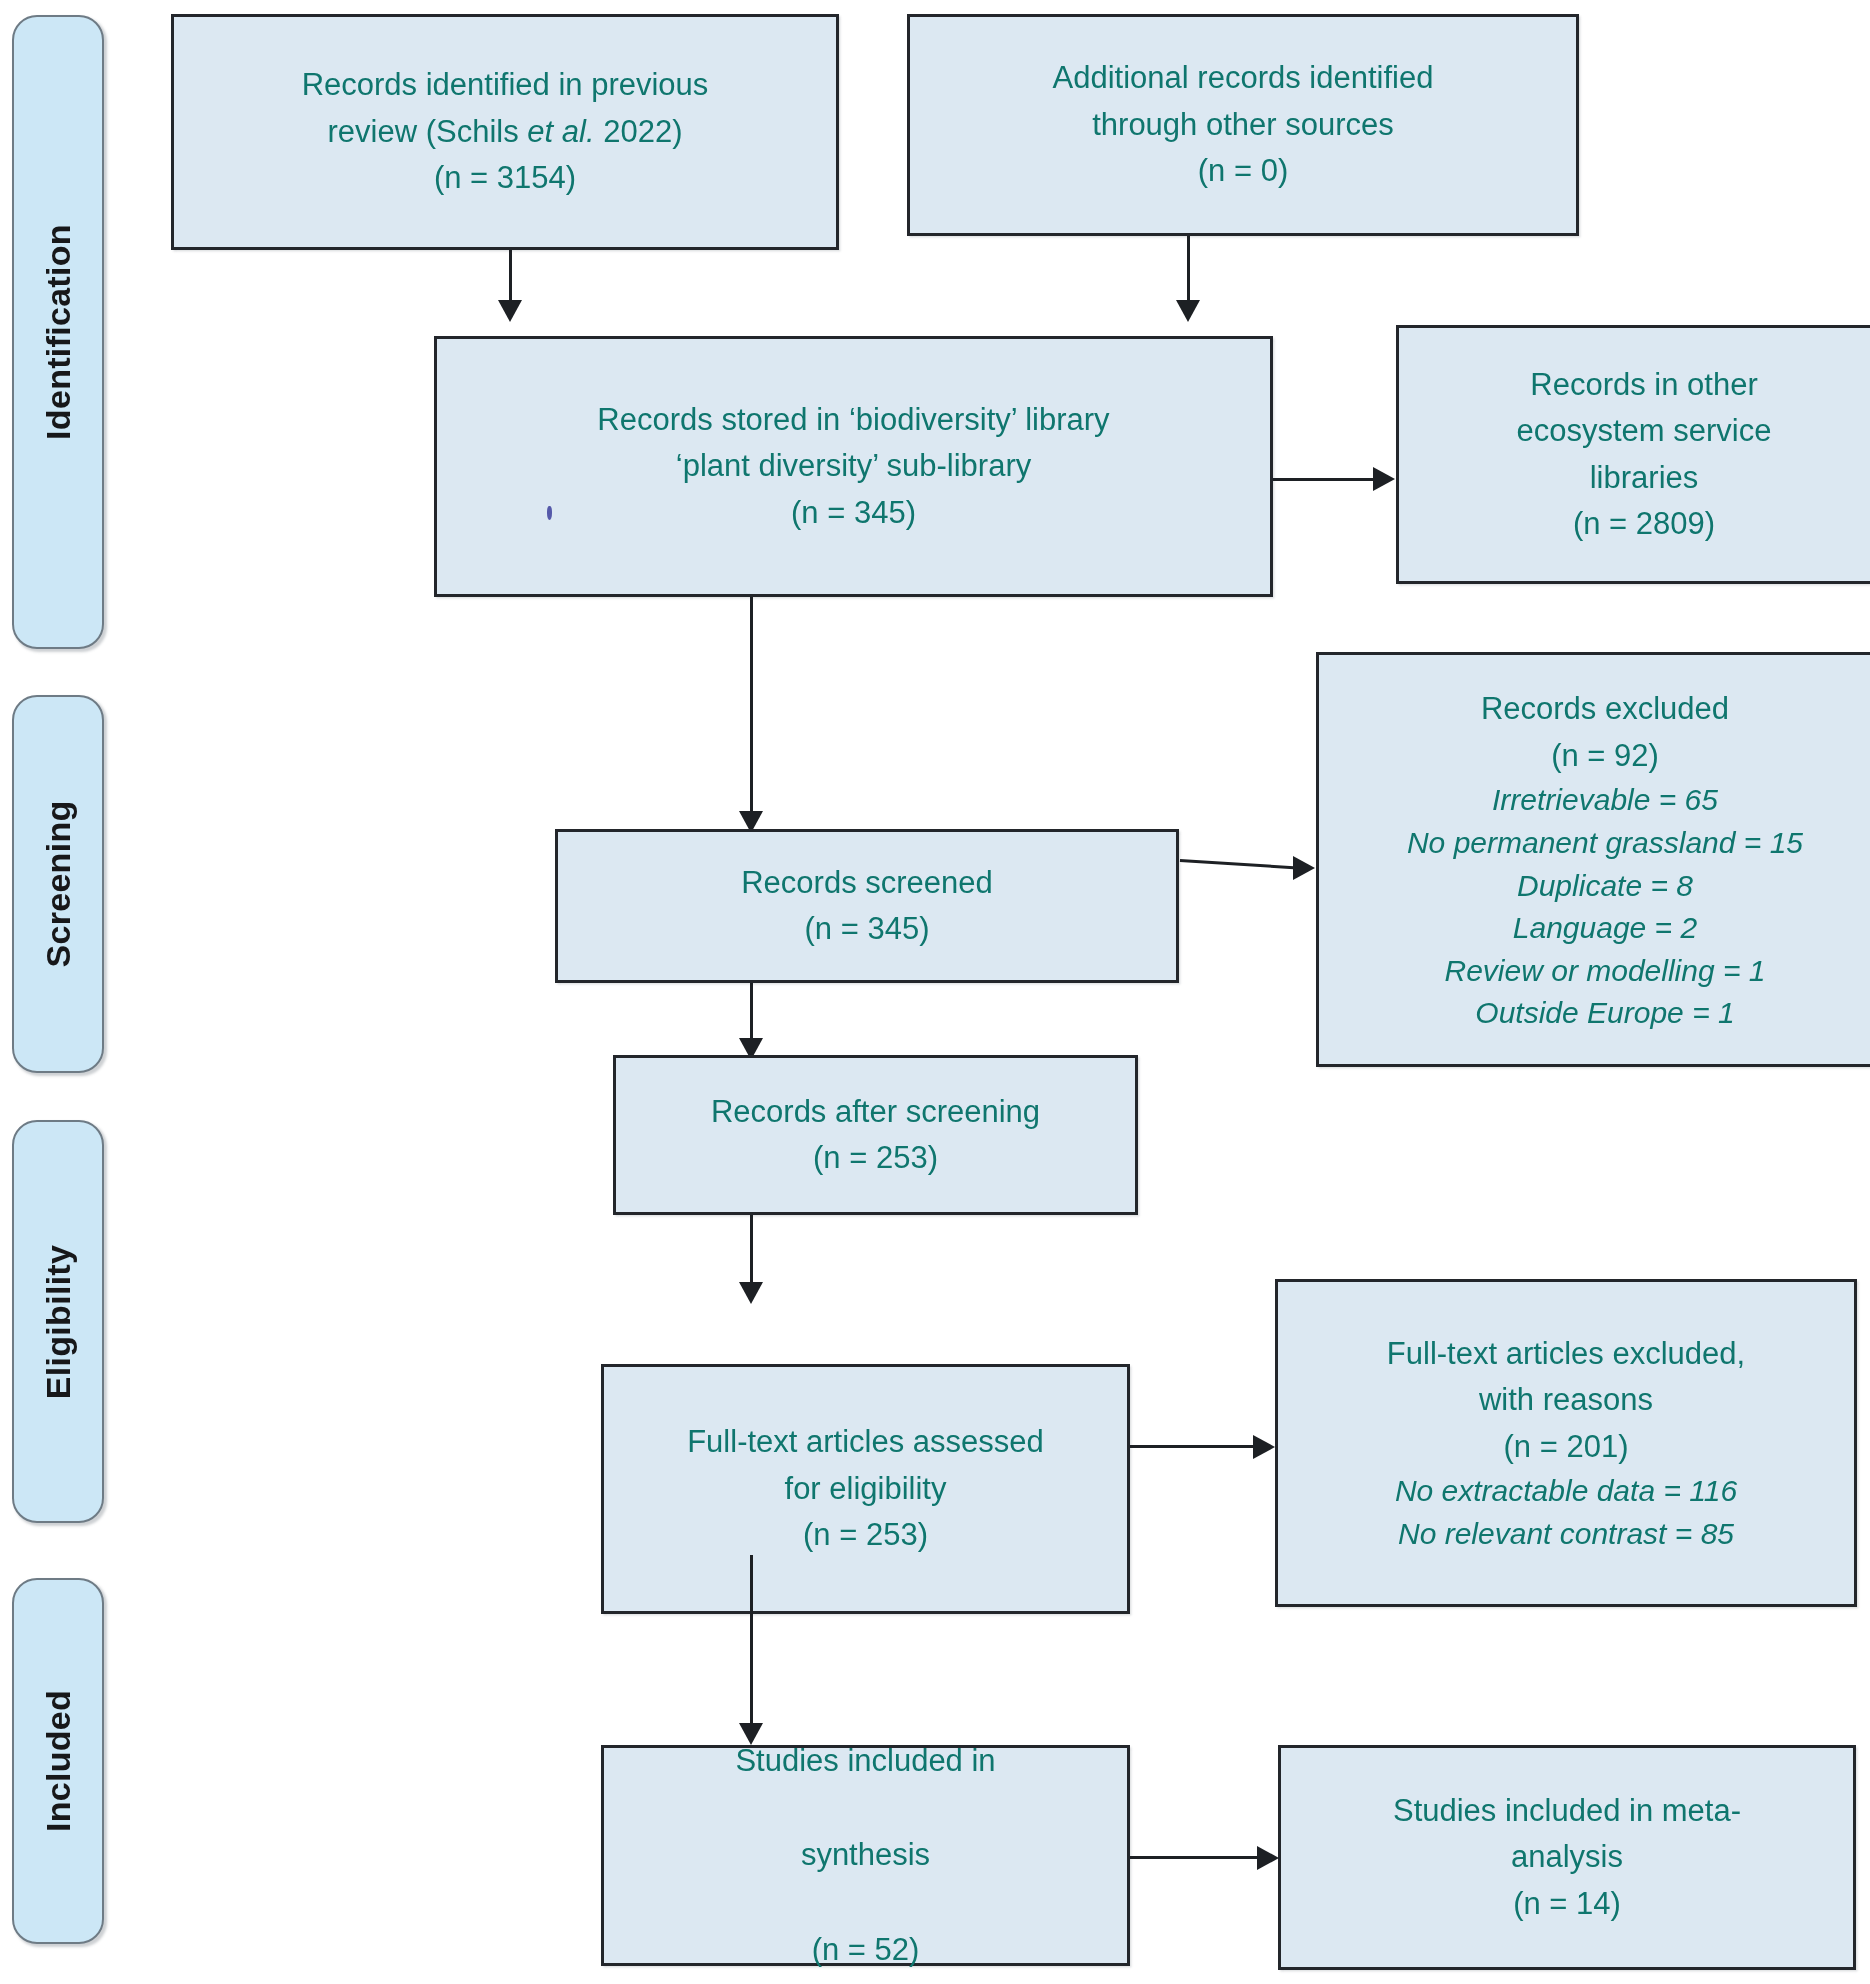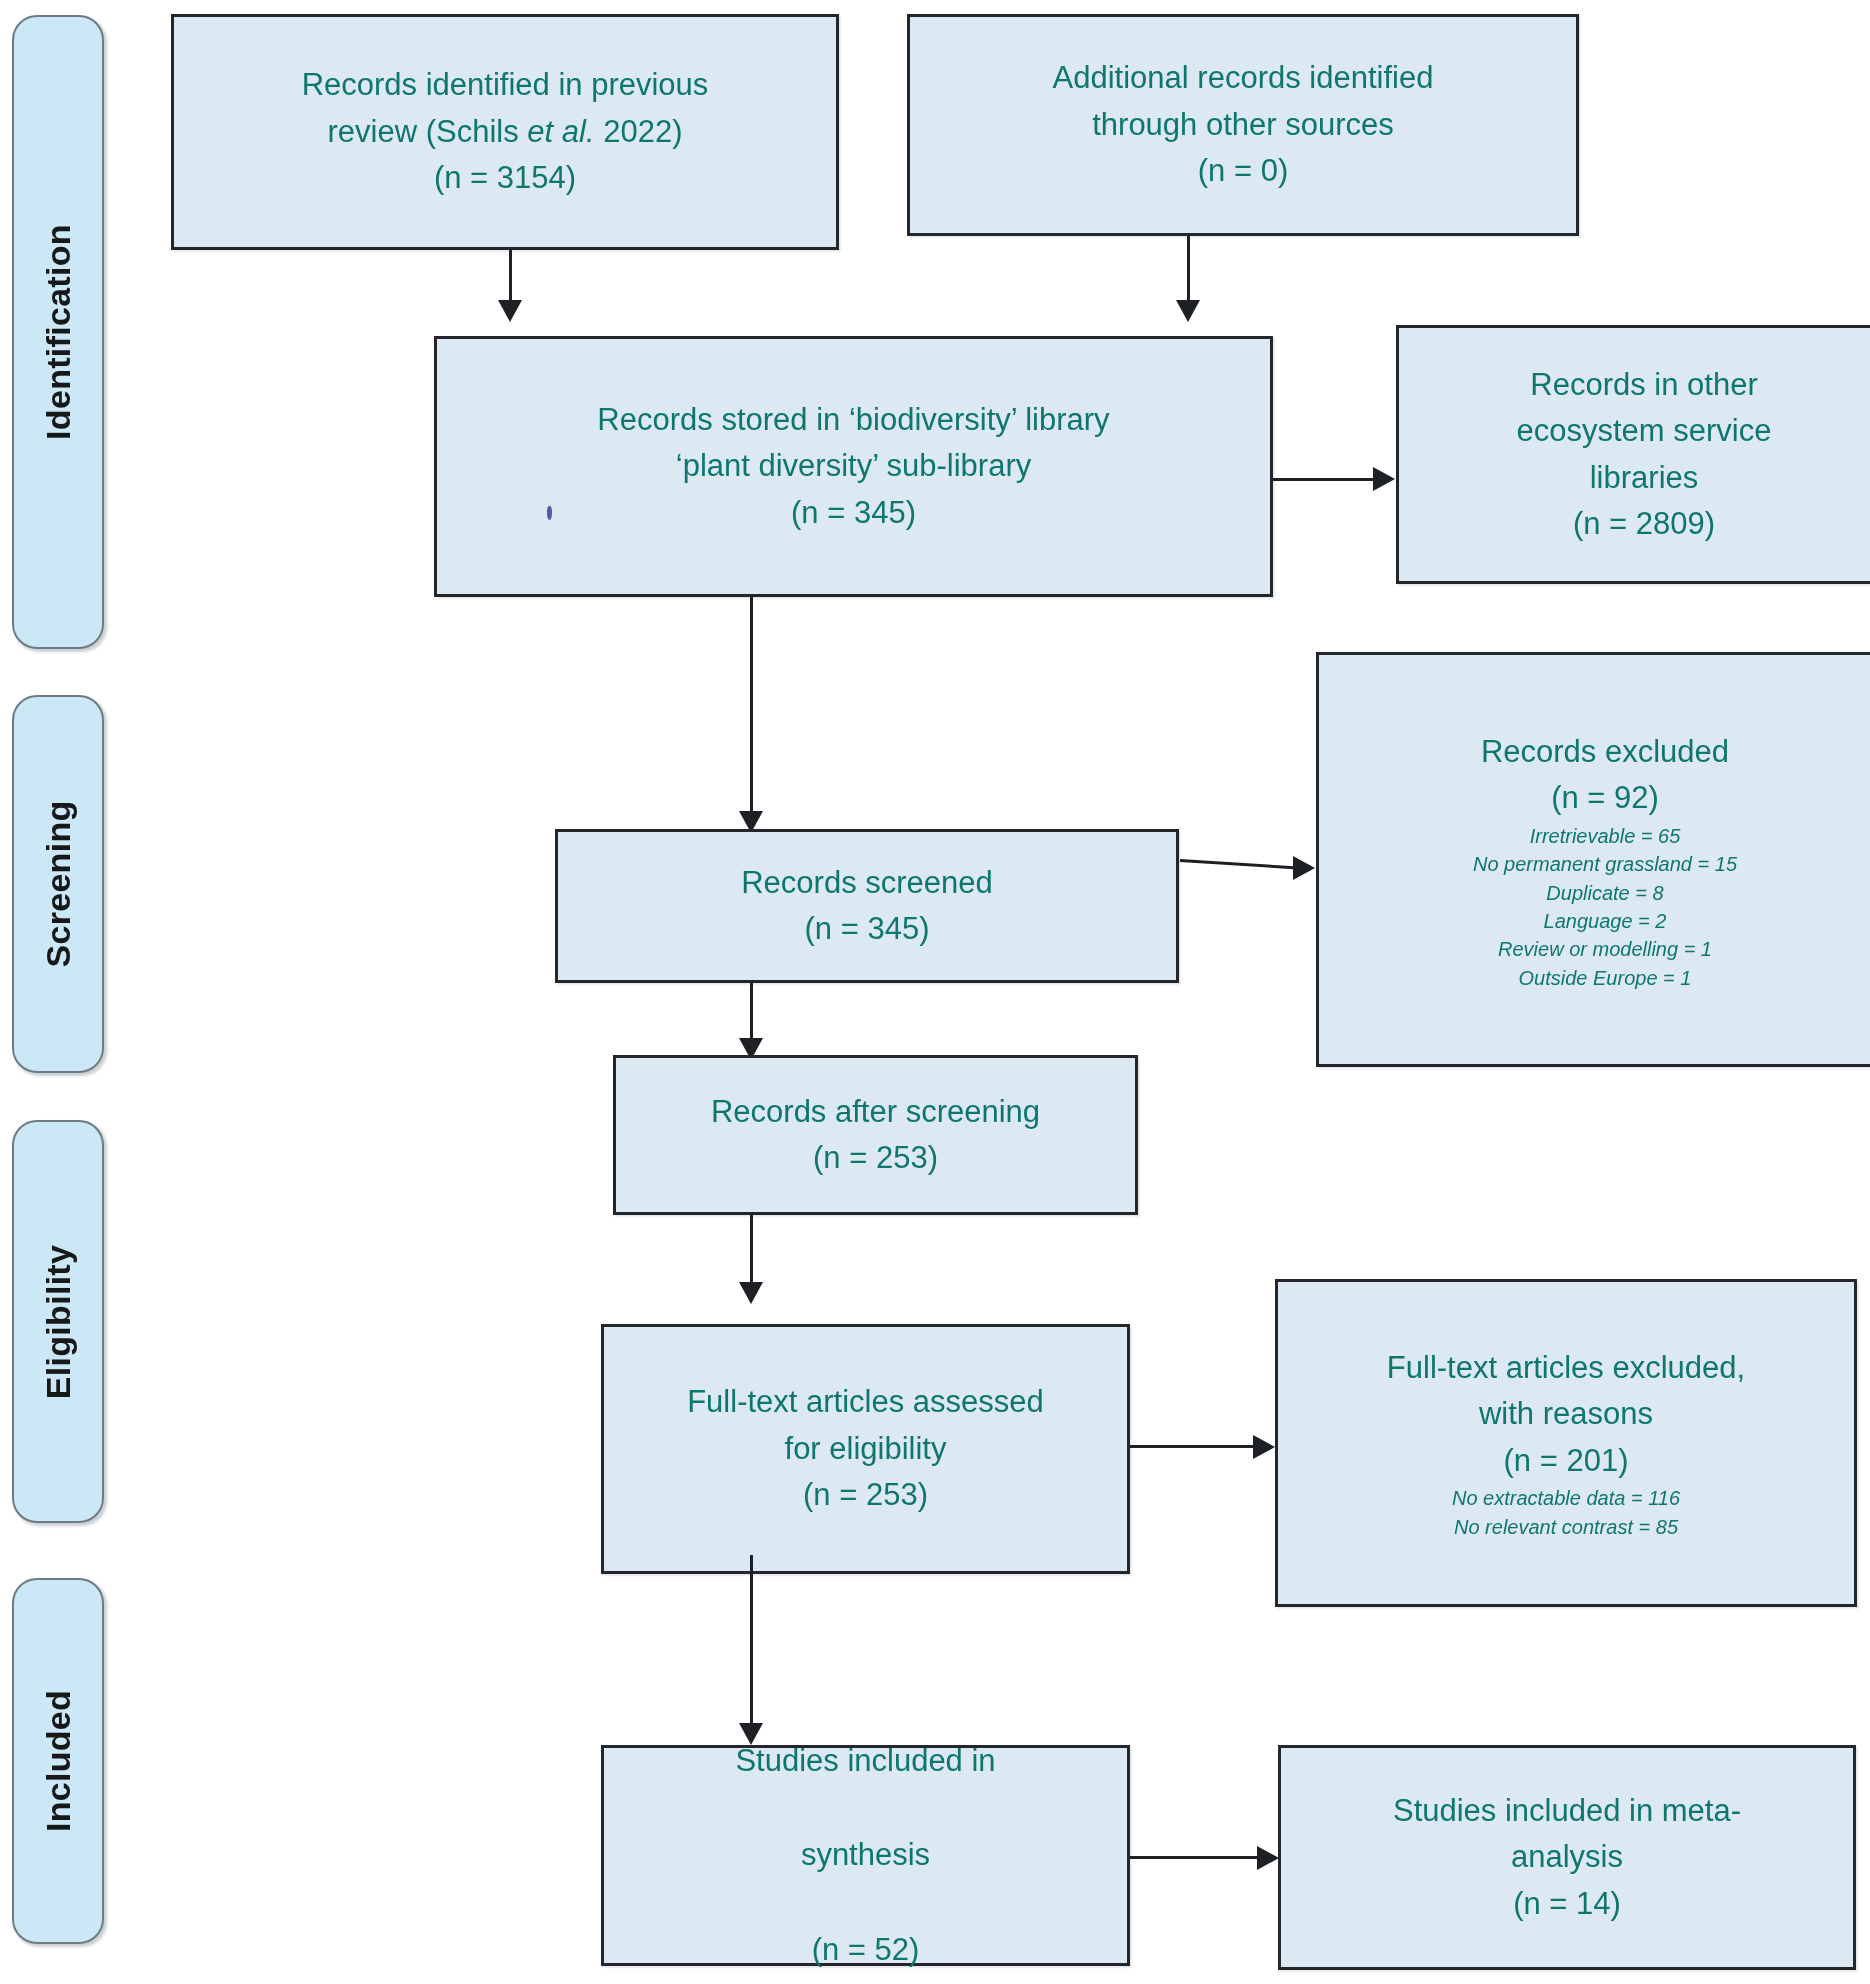--- a/index.html
+++ b/index.html
@@ -53,21 +53,21 @@
     color: #0f766e;
     font-size: 31px;
     line-height: 1.50;
     padding: 3.3px 9.8px;
     box-shadow: 1.6px 1.6px 2.2px rgba(80,90,100,0.22);
   }
   .pbox .ln { display: block; white-space: nowrap; }
   .pbox .it { font-style: italic; }
   .reason {
     font-style: italic;
-    font-size: 20px;
+    font-size: 30px;
     line-height: 1.42;
     white-space: nowrap;
   }
 
   
   .vline {
     position: absolute;
     width: 2.7px;
     background: #1d2024;
   }
@@ -184,21 +184,21 @@
   <div class="arrow-down" style="left:739px; top:1038px;"></div>
 
   <div class="pbox" style="left:613px; top:1055px; width:525px; height:160px;">
     <span class="ln">Records after screening</span>
     <span class="ln">(n = 253)</span>
   </div>
 
   <div class="vline" style="left:750px; top:1215px; width:2.7px; height:73px;"></div>
   <div class="arrow-down" style="left:739px; top:1282px;"></div>
 
-  <div class="pbox" style="left:601px; top:1324px; width:529px; height:250px;">
+  <div class="pbox" style="left:601px; top:1364px; width:529px; height:250px;">
     <span class="ln">Full-text articles assessed</span>
     <span class="ln">for eligibility</span>
     <span class="ln">(n = 253)</span>
   </div>
 
   <div class="pbox" style="left:1275px; top:1279px; width:582px; height:328px;">
     <span class="ln">Full-text articles excluded,</span>
     <span class="ln">with reasons</span>
     <span class="ln">(n = 201)</span>
     <span class="reason">No extractable data = 116</span>

